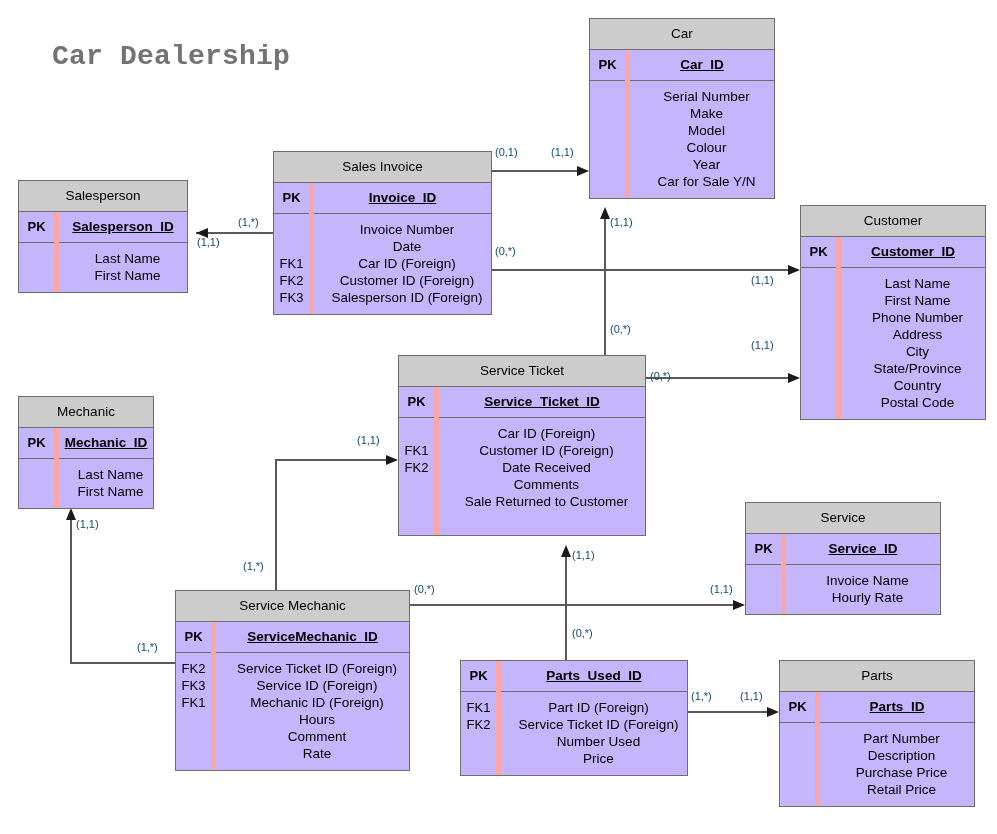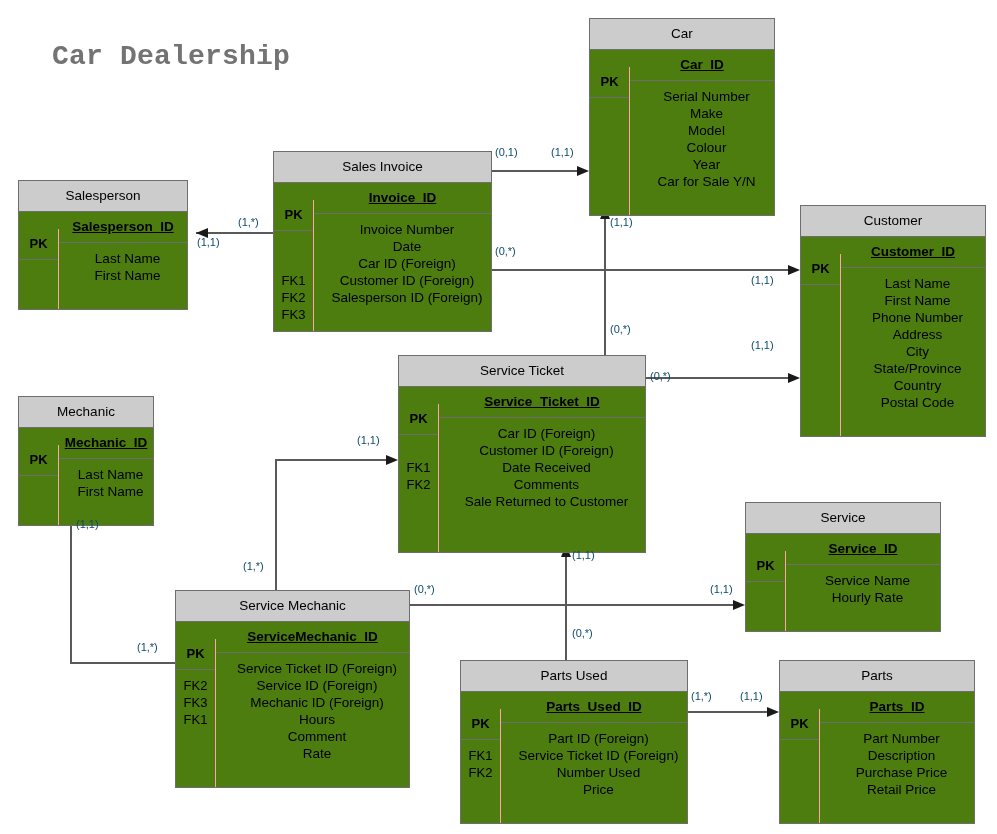--- a/index.html
+++ b/index.html
@@ -27,41 +27,40 @@
     font-weight:bold;
     color:#737373;
     letter-spacing:0.2px;
     white-space:nowrap;
     font-family:Liberation Mono, monospace;
   }
 
   .entity{
     position:absolute;
     border:1px solid #6e6e6e;
-    background:#4d7c0f;
+    background:#c4b5fd;
     box-sizing:border-box;
     z-index:5;
   }
   .ent-header{
     background:#cccccc;
     border-bottom:1px solid #6e6e6e;
     text-align:center;
     font-size:13.5px;
     color:#000;
     line-height:1;
     padding:8px 4px 8px 4px;
     box-sizing:border-box;
   }
   .ent-body{display:flex;}
   .col-key{
     width:40px;
     flex:0 0 40px;
-    border-right:1px solid #fca5a5;
+    border-right:5px solid #fca5a5;
     box-sizing:border-box;
-    margin-top:17px;
   }
   .col-field{flex:1 1 auto;box-sizing:border-box;}
 
   .sec-pk{border-bottom:1px solid #6e6e6e;box-sizing:border-box;}
   .sec-attr{box-sizing:border-box;}
 
   .row{
     font-size:13.5px;
     line-height:17px;
     color:#000;
@@ -335,21 +334,21 @@
         <div class="sec-attr pad-attr">
           <div class="row key-cell">&nbsp;</div>
           <div class="row key-cell">&nbsp;</div>
         </div>
       </div>
       <div class="col-field">
         <div class="sec-pk">
           <div class="row field-cell pk-field pad-pk">Service_ID</div>
         </div>
         <div class="sec-attr pad-attr">
-          <div class="row field-cell">Service Name</div>
+          <div class="row field-cell">Invoice Name</div>
           <div class="row field-cell">Hourly Rate</div>
         </div>
       </div>
     </div>
   </div>
 
   <div class="entity" style="left:175px;top:590px;width:235px;">
     <div class="ent-header">Service Mechanic</div>
     <div class="ent-body">
       <div class="col-key">
@@ -375,21 +374,20 @@
           <div class="row field-cell">Mechanic ID (Foreign)</div>
           <div class="row field-cell">Hours</div>
           <div class="row field-cell">Comment</div>
           <div class="row field-cell">Rate</div>
         </div>
       </div>
     </div>
   </div>
 
   <div class="entity" style="left:460px;top:660px;width:228px;">
-    <div class="ent-header">Parts Used</div>
     <div class="ent-body">
       <div class="col-key">
         <div class="sec-pk">
           <div class="row key-cell bold pad-pk">PK</div>
         </div>
         <div class="sec-attr pad-attr">
           <div class="row key-cell">FK1</div>
           <div class="row key-cell">FK2</div>
           <div class="row key-cell">&nbsp;</div>
           <div class="row key-cell">&nbsp;</div>

